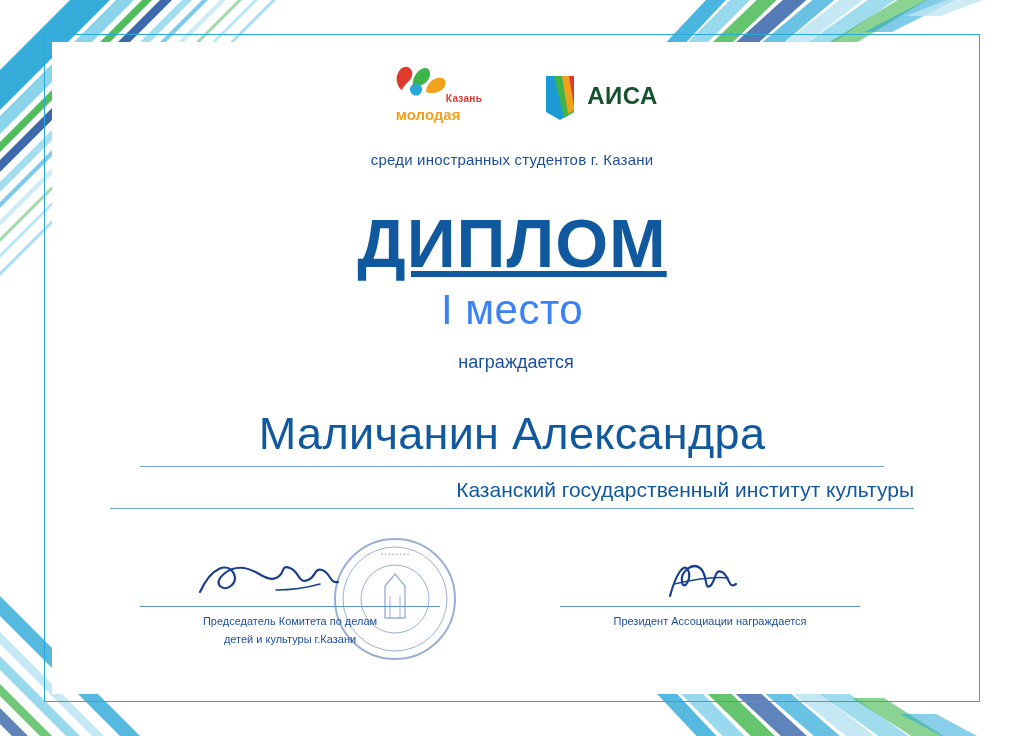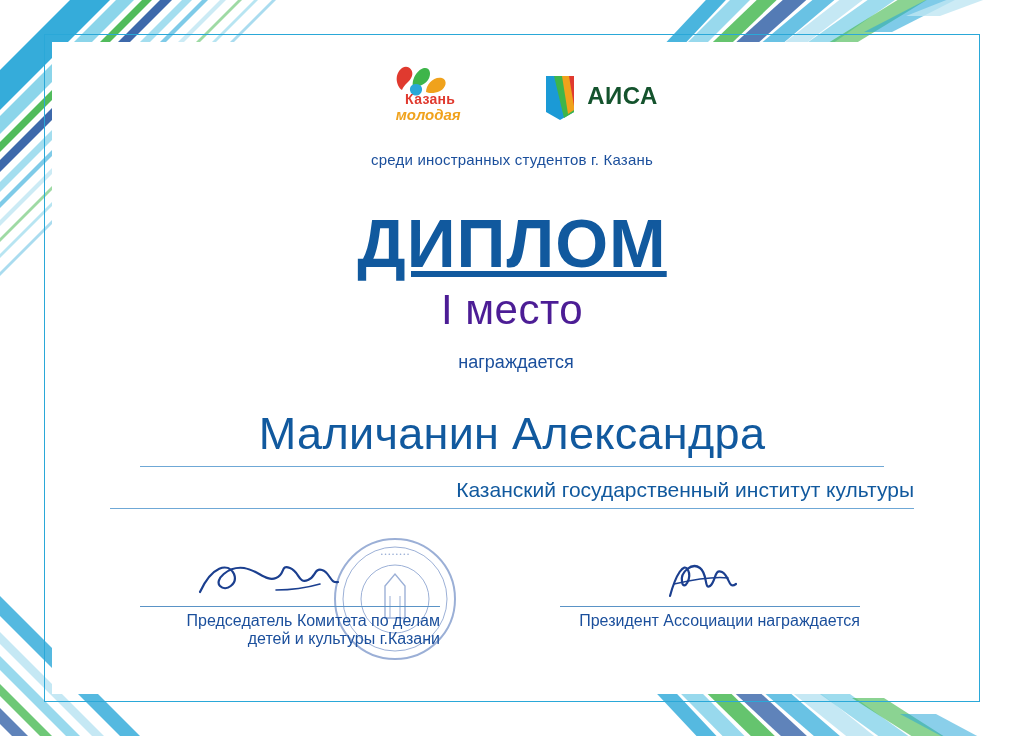--- a/index.html
+++ b/index.html
@@ -98,36 +98,35 @@
   .logo-kazan {
     position: relative;
     width: 116px;
     height: 72px;
   }
   .logo-kazan .kz-text {
     position: absolute;
     left: 12px;
     top: 32px;
     width: 104px;
-    font-size: 14px;
+    font-size: 10px;
     font-weight: bold;
     color: #e03a2f;
     letter-spacing: 0.3px;
     line-height: 14px;
-    text-align: center;
+    text-align: right;
   }
   .logo-kazan .kz-text2 {
     position: absolute;
     left: 10px;
     top: 46px;
     width: 104px;
     font-size: 15px;
     font-weight: bold;
     color: #f0a21c;
-    font-style: italic;
     text-align: center;
   }
   .logo-aisa {
     display: flex;
     align-items: center;
     gap: 7px;
   }
   .logo-aisa .aisa-text {
     font-size: 24px;
     font-weight: bold;
@@ -157,21 +156,21 @@
     letter-spacing: 1px;
     text-decoration: underline;
   }
 
   .place {
     position: absolute;
     left: 0;
     right: 0;
     top: 286px;
     font-size: 42px;
-    color: #4c1d95;
+    color: #3b82f6;
     letter-spacing: 0.5px;
   }
 
   .awarded {
     position: absolute;
     left: 0;
     right: 0;
     top: 352px;
     font-size: 18px;
     color: #1b4f9c;
@@ -217,25 +216,25 @@
   }
   .sig.left { left: 140px; top: 552px; }
   .sig.right { left: 560px; top: 552px; }
   .sig .sig-line {
     height: 1px;
     background: #5a93c6;
     width: 100%;
     margin-top: 54px;
   }
   .sig .sig-label {
-    font-size: 16px;
+    font-size: 11px;
     color: #1b4f9c;
     line-height: 18px;
     padding-top: 5px;
-    text-align: right;
+    text-align: center;
   }
   .sig svg {
     position: absolute;
     left: 40px;
     top: 0;
   }
 
   .stamp {
     position: absolute;
     left: 330px;
@@ -340,21 +339,21 @@
           <path d="M14,6 L34,6 L34,42 L24,48 Z" fill="#3eb54a"></path>
           <path d="M22,6 L34,6 L34,40 L28,44 Z" fill="#f0a21c"></path>
           <path d="M29,6 L34,6 L34,36 Z" fill="#e03a2f"></path>
         </svg>
         <span class="aisa-text">АИСА</span>
       </div>
 
     </div>
 
     <div class="subtitle">
-      <div>среди иностранных студентов г. Казань</div>
+      <div>среди иностранных студентов г. Казани</div>
     </div>
 
     <div class="diploma">ДИПЛОМ</div>
 
     <div class="place">I место</div>
 
     <div class="awarded">награждается</div>
 
     <div class="recipient-wrap">
       <div class="recipient">Маличанин Александра</div>

